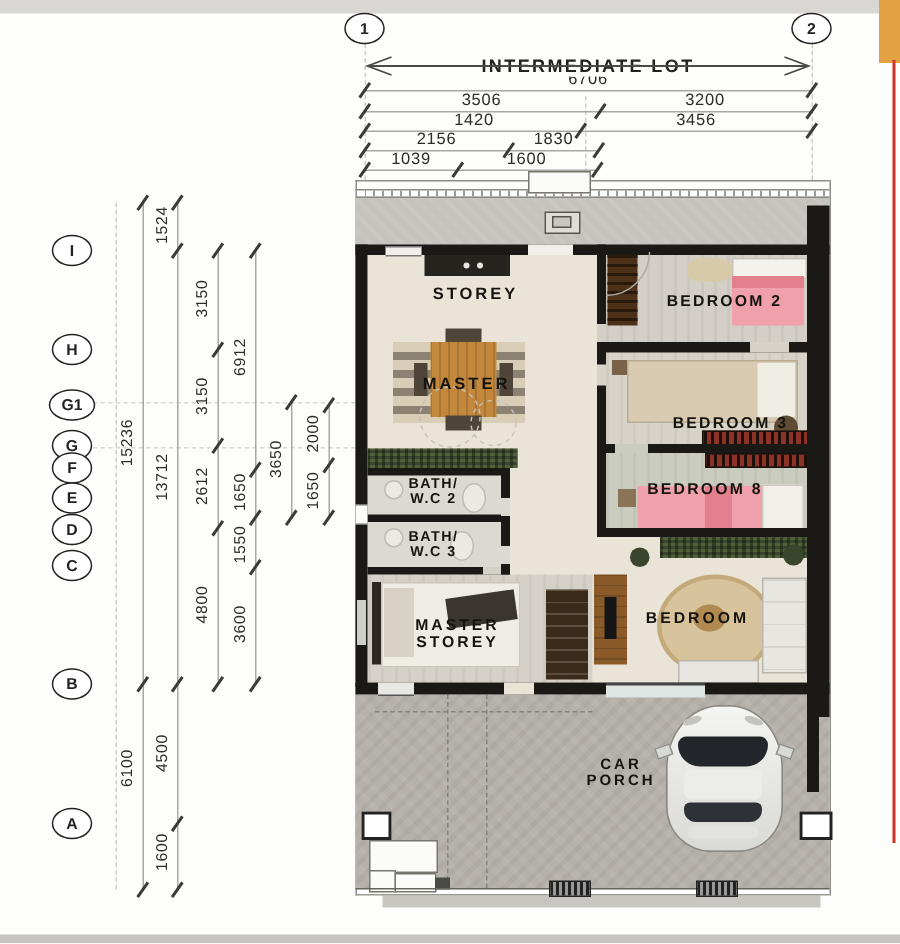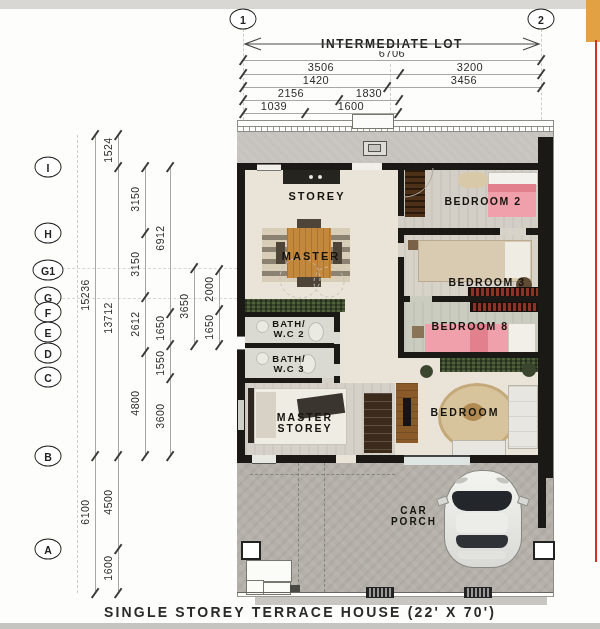--- a/index.html
+++ b/index.html
@@ -330,14 +330,13 @@
   <div class="rlabel" style="left:289px;top:323px;font-size:9.5px;letter-spacing:1px;">BATH/</div>
   <div class="rlabel" style="left:289px;top:333px;font-size:9.5px;letter-spacing:1px;">W.C 2</div>
   <div class="rlabel" style="left:289px;top:358px;font-size:9.5px;letter-spacing:1px;">BATH/</div>
   <div class="rlabel" style="left:289px;top:368px;font-size:9.5px;letter-spacing:1px;">W.C 3</div>
   <div class="rlabel" style="left:305px;top:417px;font-size:10.5px;letter-spacing:2px;">MASTER</div>
   <div class="rlabel" style="left:305px;top:428px;font-size:10.5px;letter-spacing:2px;">STOREY</div>
   <div class="rlabel" style="left:465px;top:412px;font-size:10.5px;letter-spacing:2px;">BEDROOM</div>
   <div class="rlabel" style="left:414px;top:510px;font-size:10px;letter-spacing:2px;z-index:6;">CAR</div>
   <div class="rlabel" style="left:414px;top:521px;font-size:10px;letter-spacing:2px;z-index:6;text-align:center;">PORCH</div>
 
-  <div class="title">SINGLE STOREY TERRACE HOUSE (22' X 70')</div>
 </div>
 
 </body></html>

